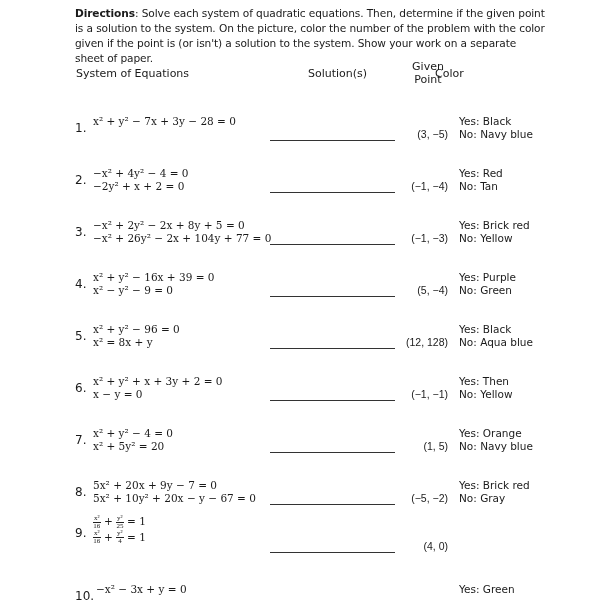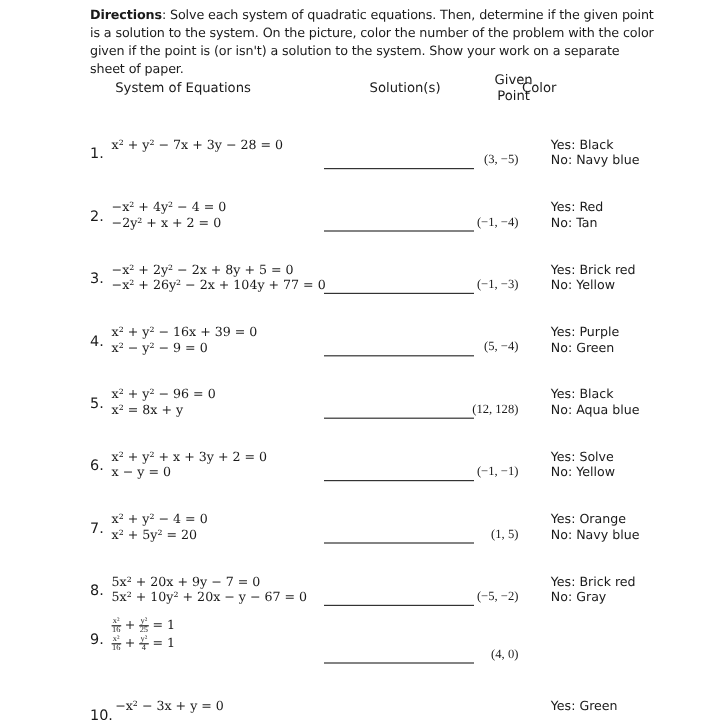--- a/index.html
+++ b/index.html
@@ -2,31 +2,31 @@
 <html><head>
 <meta charset="utf-8">
 <style>
   html, body { margin: 0; padding: 0; background: #ffffff; }
   body { width: 600px; height: 600px; overflow: hidden; position: relative;
          font-family: "DejaVu Sans", sans-serif; color: #1a1a1a; }
   .directions { position: absolute; left: 75px; top: 6px; width: 470px;
                 font-size: 10.6px; line-height: 15px; letter-spacing: -0.1px; }
   .directions b { font-weight: bold; }
   .hdr { position: absolute; font-size: 11px; line-height: 13px; }
-  .hdr-sys { left: 76px; top: 67px; margin-left: 20px; }
+  .hdr-sys { left: 76px; top: 67px; }
   .hdr-sol { left: 308px; top: 67px; }
   .hdr-given { left: 407px; top: 60px; text-align: center; width: 42px; }
   .hdr-color { left: 435px; top: 67px; }
   .prob { position: absolute; left: 0; width: 600px; height: 40px; }
   .num { position: absolute; left: 75px; top: 6px; font-size: 12px; font-family: "DejaVu Sans", sans-serif; }
   .eqs { position: absolute; left: 93px; top: 0; font-family: "DejaVu Serif", serif;
          font-size: 10.5px; line-height: 12.5px; }
   .eq { white-space: nowrap; }
   .blank { position: absolute; left: 270px; top: 25px; width: 125px; border-bottom: 1px solid #333; height: 0; }
-  .point { position: absolute; right: 168px; top: 13px; font-family: Liberation Serif, serif;
+  .point { position: absolute; right: 152px; top: 13px; font-family: Liberation Sans, sans-serif;
            font-size: 10.5px; white-space: nowrap; }
   .colors { position: absolute; left: 459px; top: 0; font-size: 10.5px; line-height: 12.5px; white-space: nowrap; }
   .frac { display: inline-block; vertical-align: middle; text-align: center; font-size: 7px; line-height: 7px; font-family: Liberation Serif, serif; }
   .frac span { display: block; }
   .frac .top { border-bottom: 0.8px solid #222; padding: 0 1px; }
 </style>
 </head>
 <body>
 
 <div class="directions">
@@ -112,21 +112,21 @@
 
 <div class="prob" style="top:375px">
   <span class="num">6.</span>
   <div class="eqs">
     <div class="eq">x² + y² + x + 3y + 2 = 0</div>
     <div class="eq">x − y = 0</div>
   </div>
   <div class="blank"></div>
   <span class="point">(−1, −1)</span>
   <div class="colors">
-    <div>Yes: Solve</div>
+    <div>Yes: Then</div>
     <div>No: Yellow</div>
   </div>
 </div>
 
 <div class="prob" style="top:427px">
   <span class="num">7.</span>
   <div class="eqs">
     <div class="eq">x² + y² − 4 = 0</div>
     <div class="eq">x² + 5y² = 20</div>
   </div>

